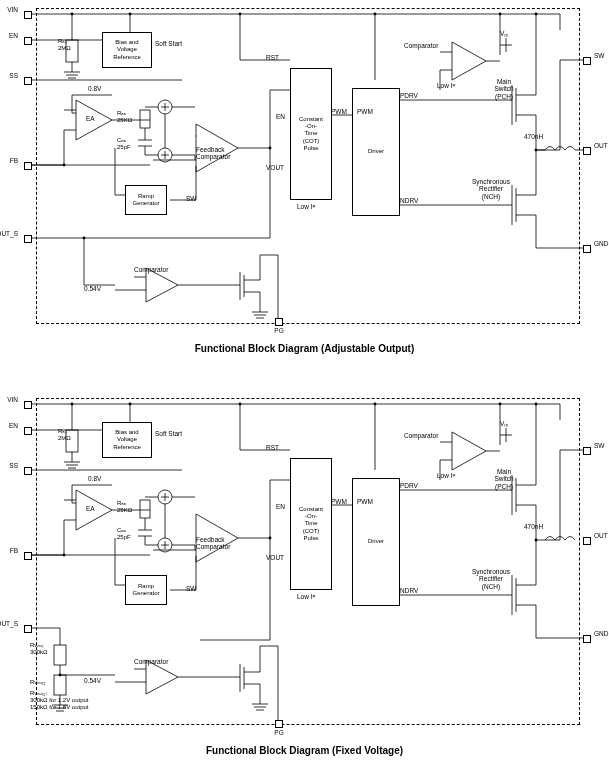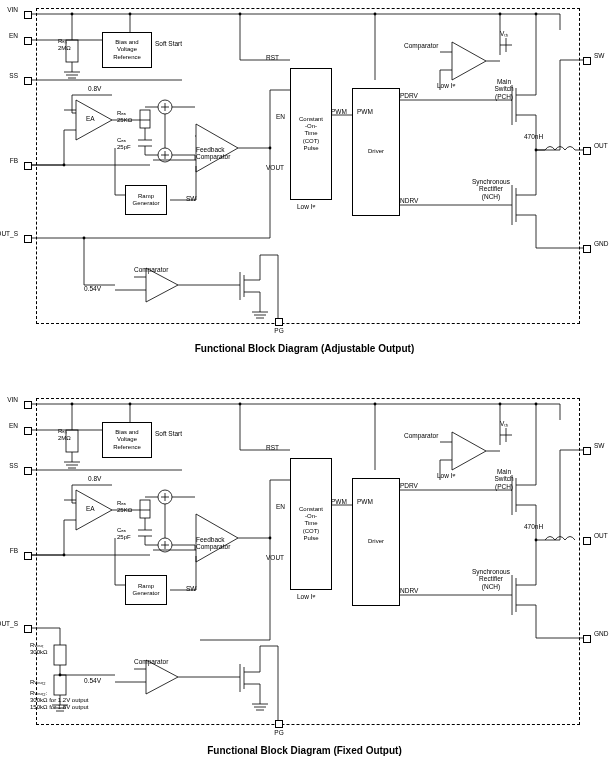--- a/index.html
+++ b/index.html
@@ -414,16 +414,16 @@
     <div class="lbl" style="left:524px;top:133px;">470nH</div>
     <div class="lbl" style="left:30px;top:252px;font-size:6px;">Rᴠₒᵤₜ
 300kΩ</div>
     <div class="lbl" style="left:30px;top:289px;font-size:6px;">Rᴠₒᵤₜ₂</div>
     <div class="lbl" style="left:30px;top:300px;font-size:6px;">Rᴠₒᵤₜ₂:
 300kΩ for 1.2V output
 150kΩ for 1.8V output</div>
     <div class="lbl" style="left:84px;top:287px;">0.54V</div>
     <div class="lbl" style="left:134px;top:268px;">Comparator</div>
 
-    <div class="cap" style="top:355px;">Functional Block Diagram (Fixed Output)</div>
+    <div class="cap" style="top:355px;">Functional Block Diagram (Fixed Voltage)</div>
   </div>
 
 </div>
 
 </body></html>

